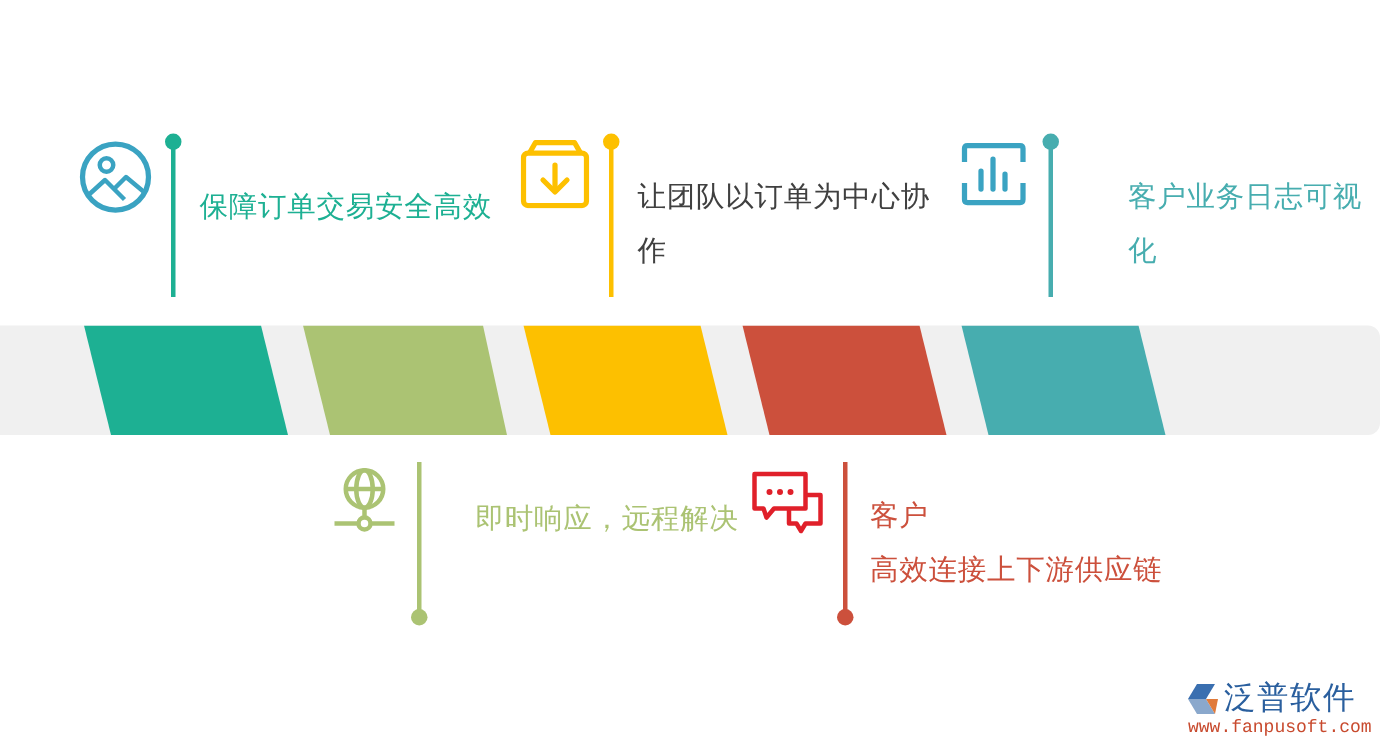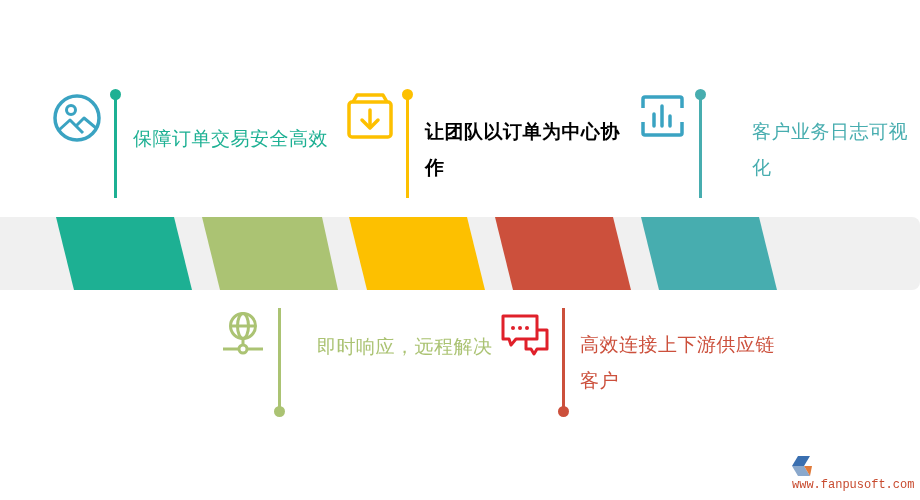--- a/index.html
+++ b/index.html
@@ -42,21 +42,21 @@
 
 <div>
   <svg class="icon" style="left:347px;top:93px" width="46" height="46" viewBox="0 0 46 46">
     <rect x="2" y="9" width="42" height="35" rx="3" fill="none" stroke="#fdc000" stroke-width="3.5"></rect>
     <path d="M6 9 L10 2 L36 2 L40 9" fill="none" stroke="#fdc000" stroke-width="3.5" stroke-linejoin="round"></path>
     <line x1="23" y1="17" x2="23" y2="34" stroke="#fdc000" stroke-width="3.5" stroke-linecap="round"></line>
     <polyline points="15,27 23,35 31,27" fill="none" stroke="#fdc000" stroke-width="3.5" stroke-linecap="round" stroke-linejoin="round"></polyline>
   </svg>
   <div class="dot" style="left:402px;top:89px;background:#fdc000"></div>
   <div class="vline" style="left:406px;top:95px;height:103px;background:#fdc000"></div>
-  <div class="label" style="left:425px;top:113px;color:#000000;font-weight:bold;">
+  <div class="label" style="left:425px;top:113px;color:#404040;">
     <div>让团队以订单为中心协</div>
     <div>作</div>
   </div>
 </div>
 
 <div>
   <svg class="icon" style="left:640px;top:94px" width="45" height="44" viewBox="0 0 45 44">
     <path d="M3 14 L3 5 Q3 3 5 3 L40 3 Q42 3 42 5 L42 14" fill="none" stroke="#3aa3c2" stroke-width="3.5"></path>
     <path d="M3 28 L3 39 Q3 41 5 41 L40 41 Q42 41 42 39 L42 28" fill="none" stroke="#3aa3c2" stroke-width="3.5"></path>
     <line x1="14" y1="20" x2="14" y2="32" stroke="#3aa3c2" stroke-width="3.5" stroke-linecap="round"></line>
@@ -89,25 +89,26 @@
   <svg class="icon" style="left:500px;top:313px" width="50" height="44" viewBox="0 0 50 44">
     <path d="M3 3 L37 3 L37 26 L16 26 L11 32 L9 26 L3 26 Z" fill="#fff" stroke="#e0202a" stroke-width="3" stroke-linejoin="round"></path>
     <path d="M37 17 L47 17 L47 36 L37 36 L34 41 L31 36 L26 36 L26 26" fill="none" stroke="#e0202a" stroke-width="3" stroke-linejoin="round"></path>
     <circle cx="13" cy="15" r="2" fill="#e0202a"></circle>
     <circle cx="20" cy="15" r="2" fill="#e0202a"></circle>
     <circle cx="27" cy="15" r="2" fill="#e0202a"></circle>
   </svg>
   <div class="vline" style="left:562px;top:308px;height:103px;background:#cc503c"></div>
   <div class="dot" style="left:558px;top:406px;background:#cc503c"></div>
   <div class="label" style="left:580px;top:326px;color:#cc503c;">
+    <div>客户</div>
     <div>高效连接上下游供应链</div>
-    <div>客户</div>
   </div>
 </div>
 
 <div class="logo">
   <svg style="position:absolute;left:0;top:3px" width="24" height="22" viewBox="0 0 24 22">
     <path d="M8 1 L20 1 L14 11 L2 11 Z" fill="#3a6fb0"></path>
     <path d="M2 11 L14 11 L20 21 L8 21 Z" fill="#8aa8cc"></path>
     <path d="M14 11 L22 11 L20 21 Z" fill="#e07a3a"></path>
   </svg>
+  <div class="logo-title">泛普软件</div>
   <div class="logo-url">www.fanpusoft.com</div>
 </div>
 
 </body></html>

